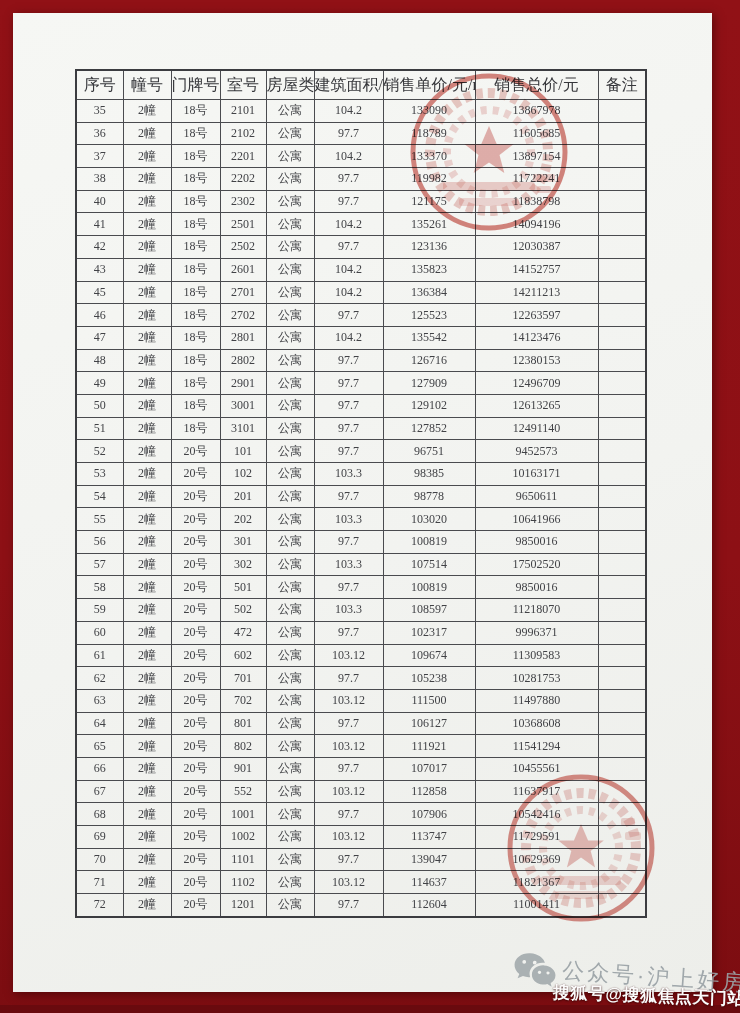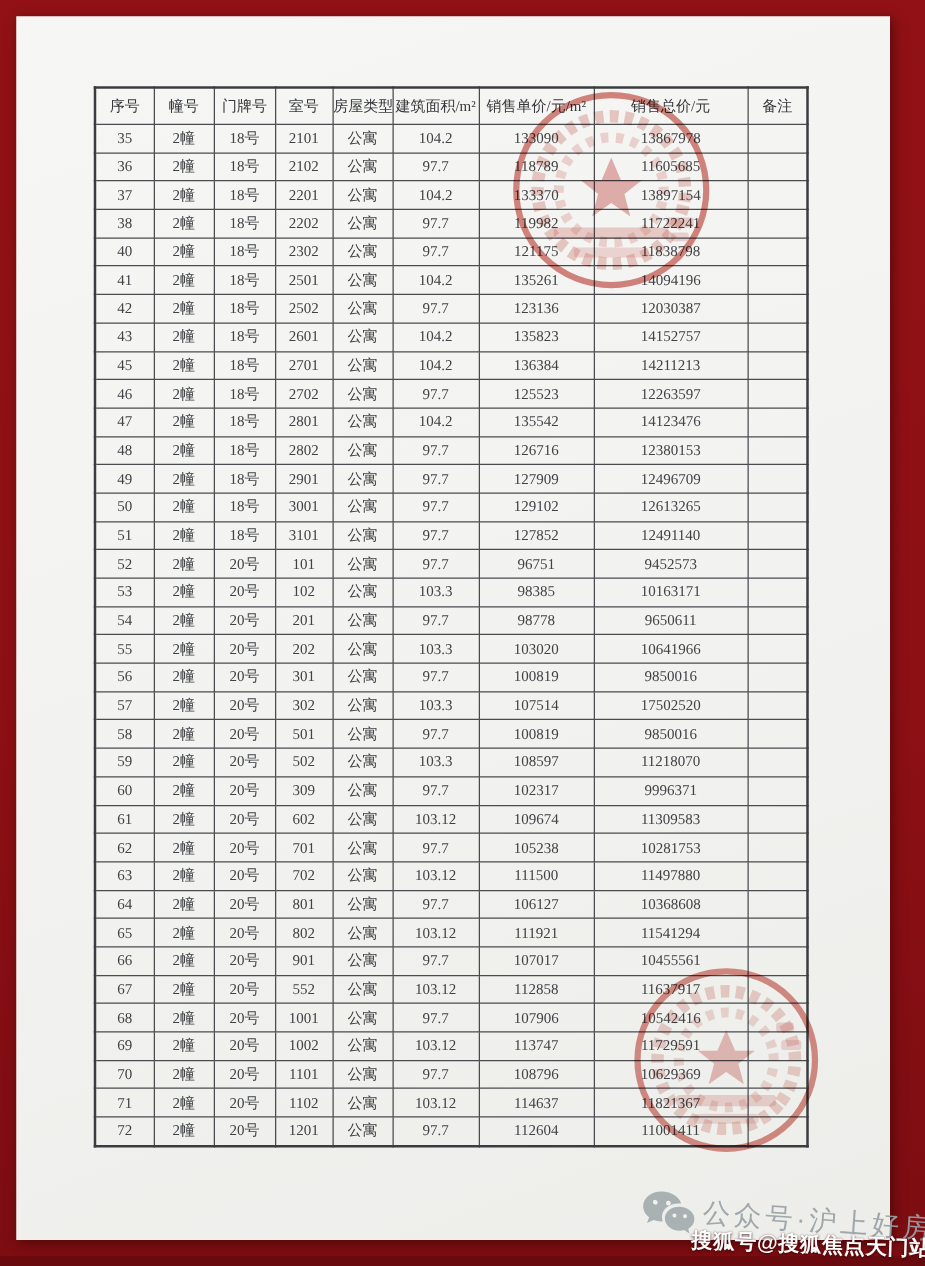--- a/index.html
+++ b/index.html
@@ -20,21 +20,21 @@
   table.price{
     position:absolute;left:75px;top:69px;width:570px;
     border-collapse:collapse;table-layout:fixed;
     border:2px solid #3b3c40;
   }
   table.price th,table.price td{
     border:1px solid #4a4b4f;text-align:center;vertical-align:middle;
     padding:0;white-space:nowrap;overflow:hidden;
   }
   table.price th{
-    height:28px;font-size:12px;font-weight:normal;color:#36373b;
+    height:28px;font-size:16px;font-weight:normal;color:#36373b;
   }
   table.price td{
     height:21.7px;font-size:12px;color:#414246;
   }
   .stamp{
     position:absolute;mix-blend-mode:multiply;opacity:.82;pointer-events:none;
   }
   .watermark-wrap{
     position:absolute;left:512px;top:954px;width:230px;height:44px;
     transform:rotate(4deg);color:#9aa2a6;
@@ -334,21 +334,21 @@
         <td>公寓</td>
         <td>103.3</td>
         <td>108597</td>
         <td>11218070</td>
         <td></td>
       </tr>
       <tr>
         <td>60</td>
         <td>2幢</td>
         <td>20号</td>
-        <td>309</td>
+        <td>472</td>
         <td>公寓</td>
         <td>97.7</td>
         <td>102317</td>
         <td>9996371</td>
         <td></td>
       </tr>
       <tr>
         <td>61</td>
         <td>2幢</td>
         <td>20号</td>
@@ -447,21 +447,21 @@
         <td>11729591</td>
         <td></td>
       </tr>
       <tr>
         <td>70</td>
         <td>2幢</td>
         <td>20号</td>
         <td>1101</td>
         <td>公寓</td>
         <td>97.7</td>
-        <td>108796</td>
+        <td>139047</td>
         <td>10629369</td>
         <td></td>
       </tr>
       <tr>
         <td>71</td>
         <td>2幢</td>
         <td>20号</td>
         <td>1102</td>
         <td>公寓</td>
         <td>103.12</td>

